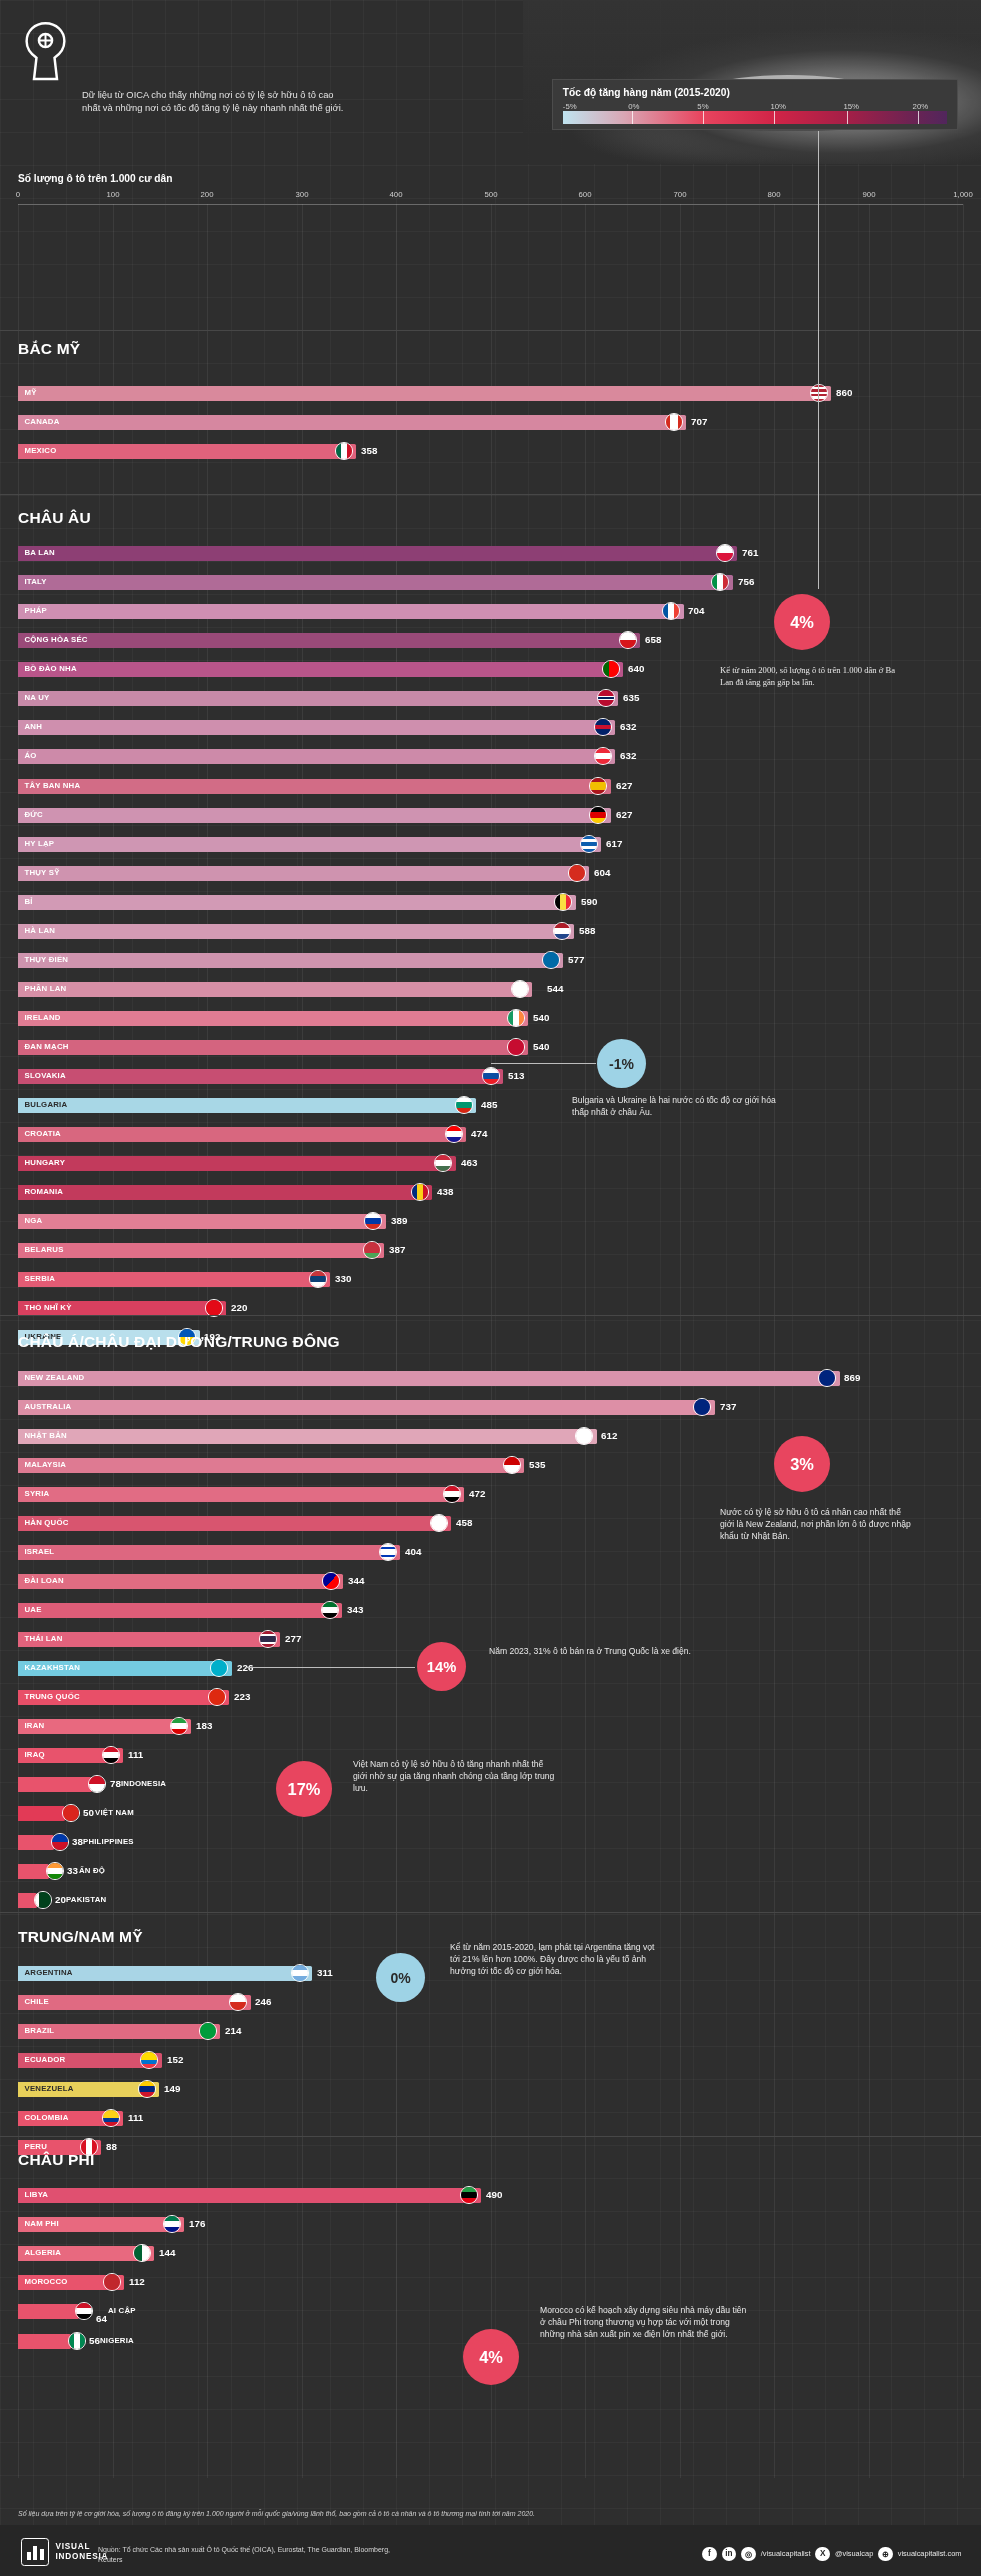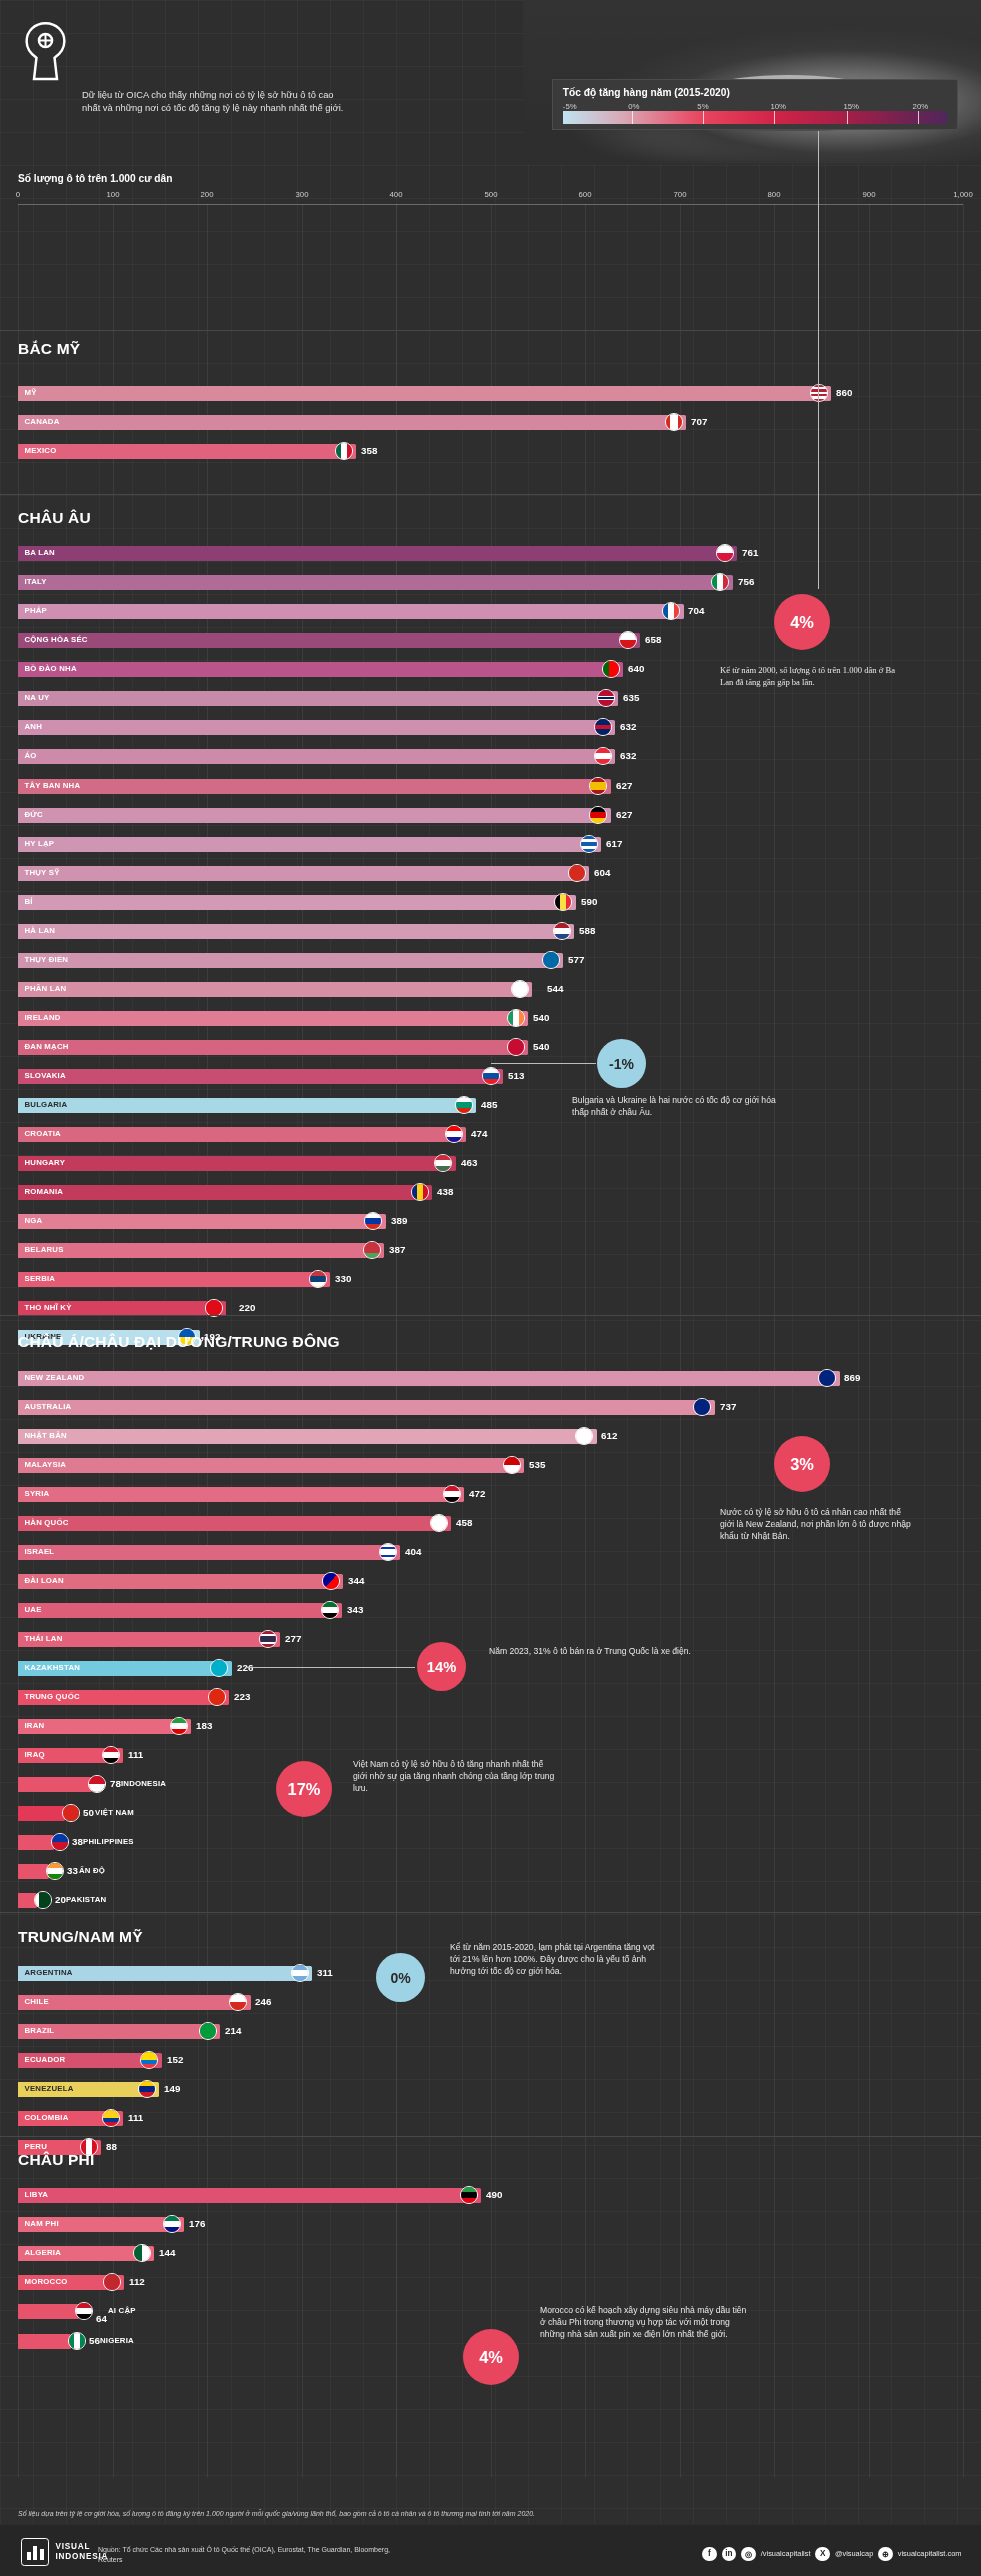--- a/index.html
+++ b/index.html
@@ -437,21 +437,21 @@
           <span style="background: linear-gradient(rgb(198, 54, 60) 0px, rgb(198, 54, 60) 33%, rgb(12, 64, 118) 33%, rgb(12, 64, 118) 66%, rgb(255, 255, 255) 66%);"></span>
         </div>
         <div class="bar-value" style="left: 317px;">330</div>
       </div>
       <div class="bar-row" style="top: 1301px; width: 945px;">
         <div class="bar" style="width: 208px; background: rgb(216, 64, 95);"></div>
         <div class="bar-label">THỔ NHĨ KỲ</div>
         <div class="flag" style="left: 187px;">
           <span style="background: rgb(227, 10, 23);"></span>
         </div>
-        <div class="bar-value" style="left: 221px;">220</div>
+        <div class="bar-value" style="left: 213px;">220</div>
       </div>
       <div class="bar-row" style="top: 1330px; width: 945px;">
         <div class="bar" style="width: 182px; background: rgb(185, 223, 236);"></div>
         <div class="bar-label dark">UKRAINE</div>
         <div class="flag" style="left: 160px;">
           <span style="background: linear-gradient(rgb(0, 87, 183) 0px, rgb(0, 87, 183) 50%, rgb(255, 215, 0) 50%);"></span>
         </div>
         <div class="bar-value" style="left: 186px;">192</div>
       </div>
       <div class="sep" style="top: 1315px;"></div>

